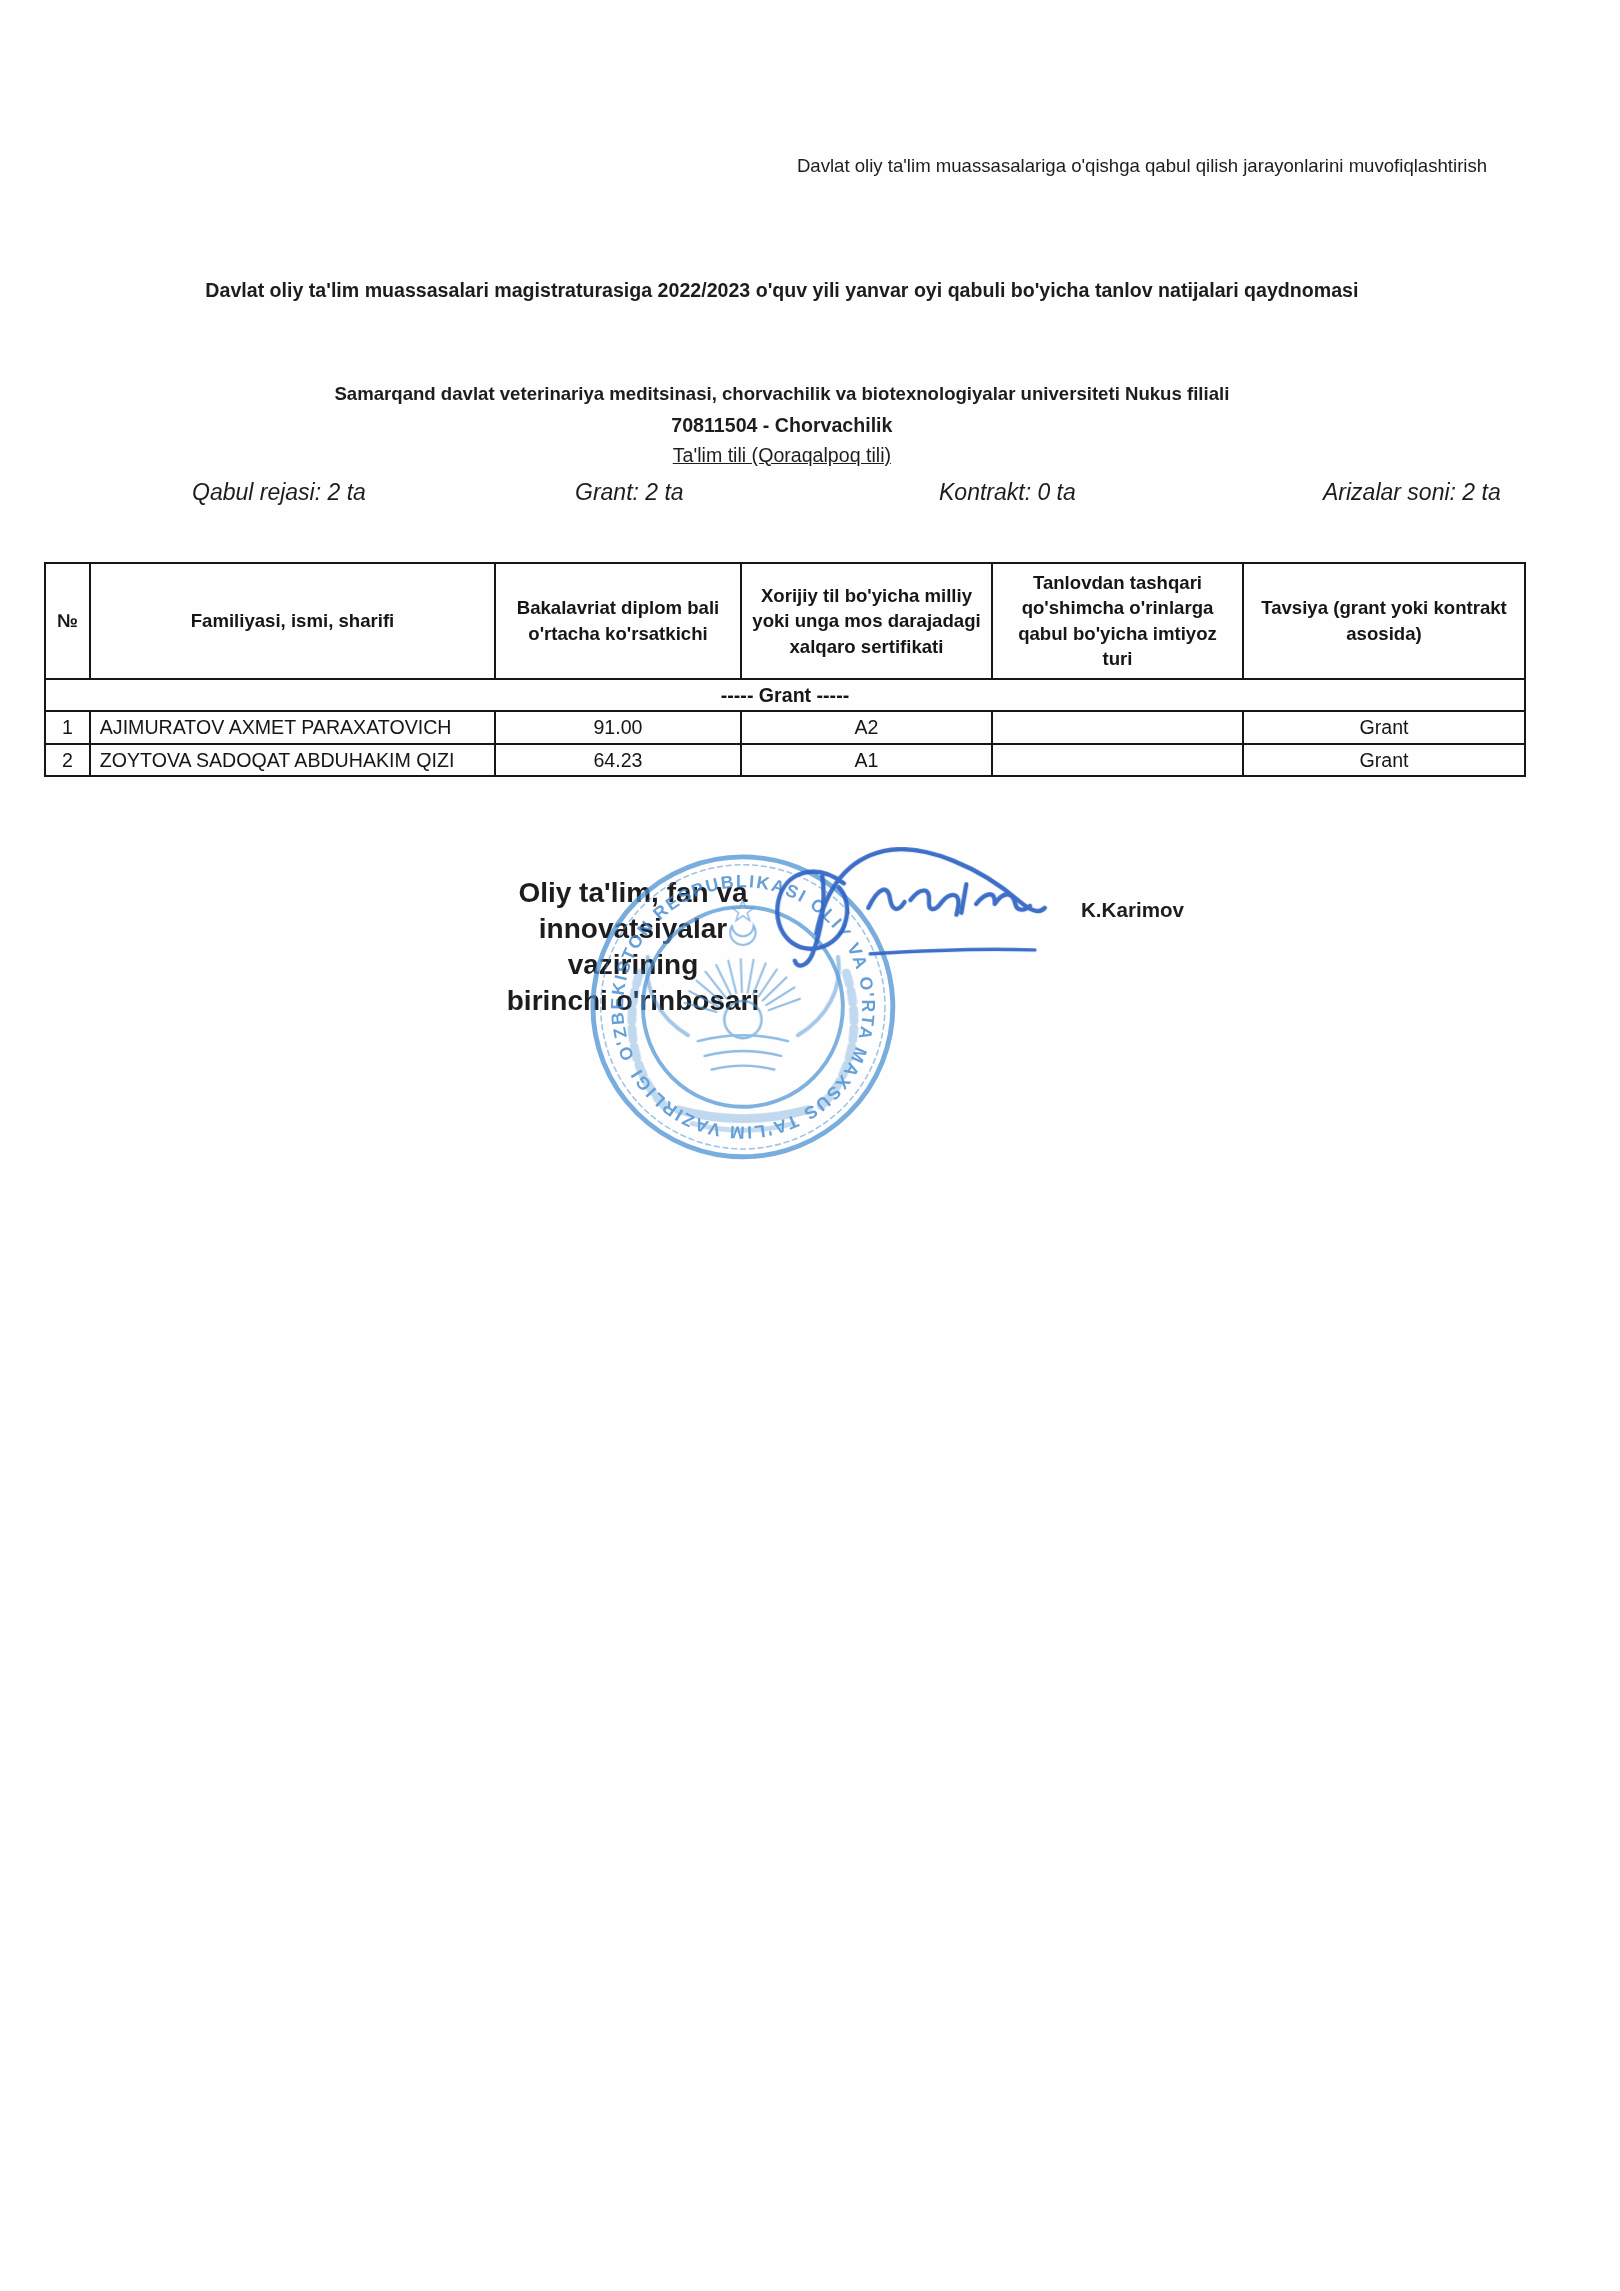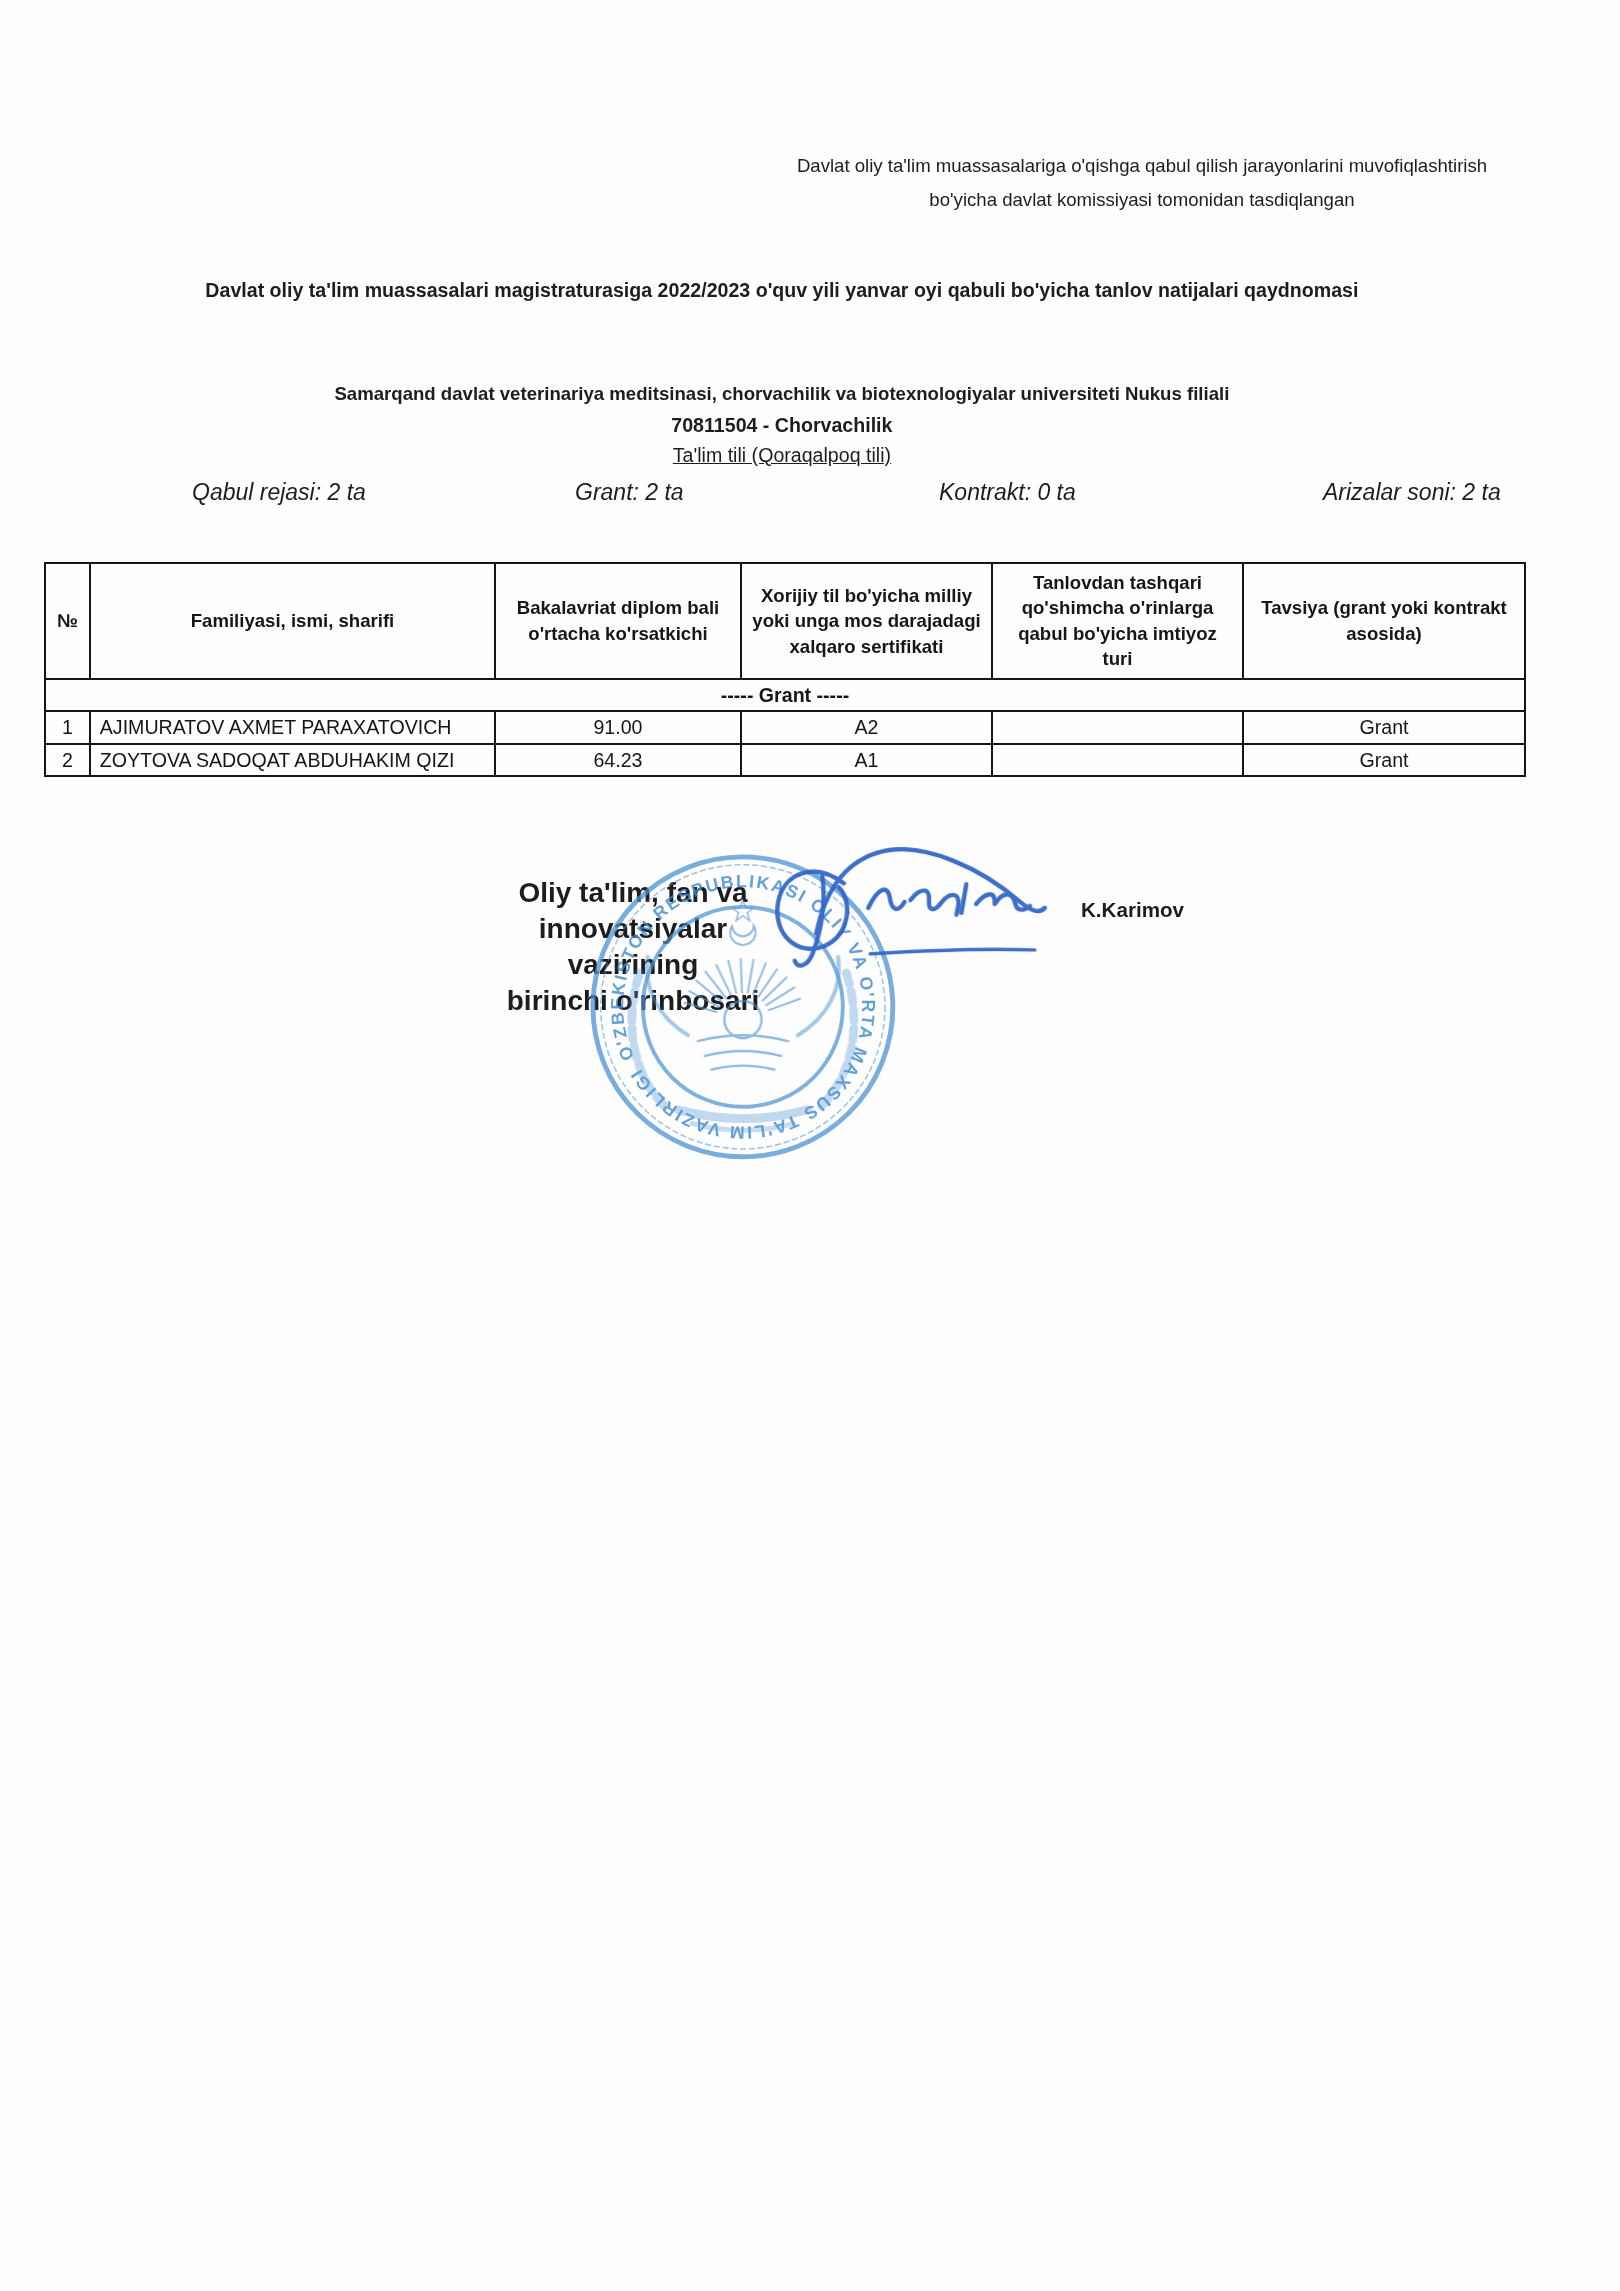--- a/index.html
+++ b/index.html
@@ -64,21 +64,20 @@
     position:absolute;left:0;top:0;pointer-events:none;
   }
 </style>
 </head>
 <body>
 
 <div class="page">
 
   <div class="approval">
     <div>Davlat oliy ta'lim muassasalariga o'qishga qabul qilish jarayonlarini muvofiqlashtirish</div>
-    <div>bo'yicha davlat komissiyasi tomonidan tasdiqlangan</div>
   </div>
 
   <div class="doc-title">Davlat oliy ta'lim muassasalari magistraturasiga 2022/2023 o'quv yili yanvar oyi qabuli bo'yicha tanlov natijalari qaydnomasi</div>
 
   <div class="inst-block">
     <div class="inst-name">Samarqand davlat veterinariya meditsinasi, chorvachilik va biotexnologiyalar universiteti Nukus filiali</div>
     <div class="inst-program">70811504 - Chorvachilik</div>
     <div class="inst-lang">Ta'lim tili (Qoraqalpoq tili)</div>
   </div>
 

